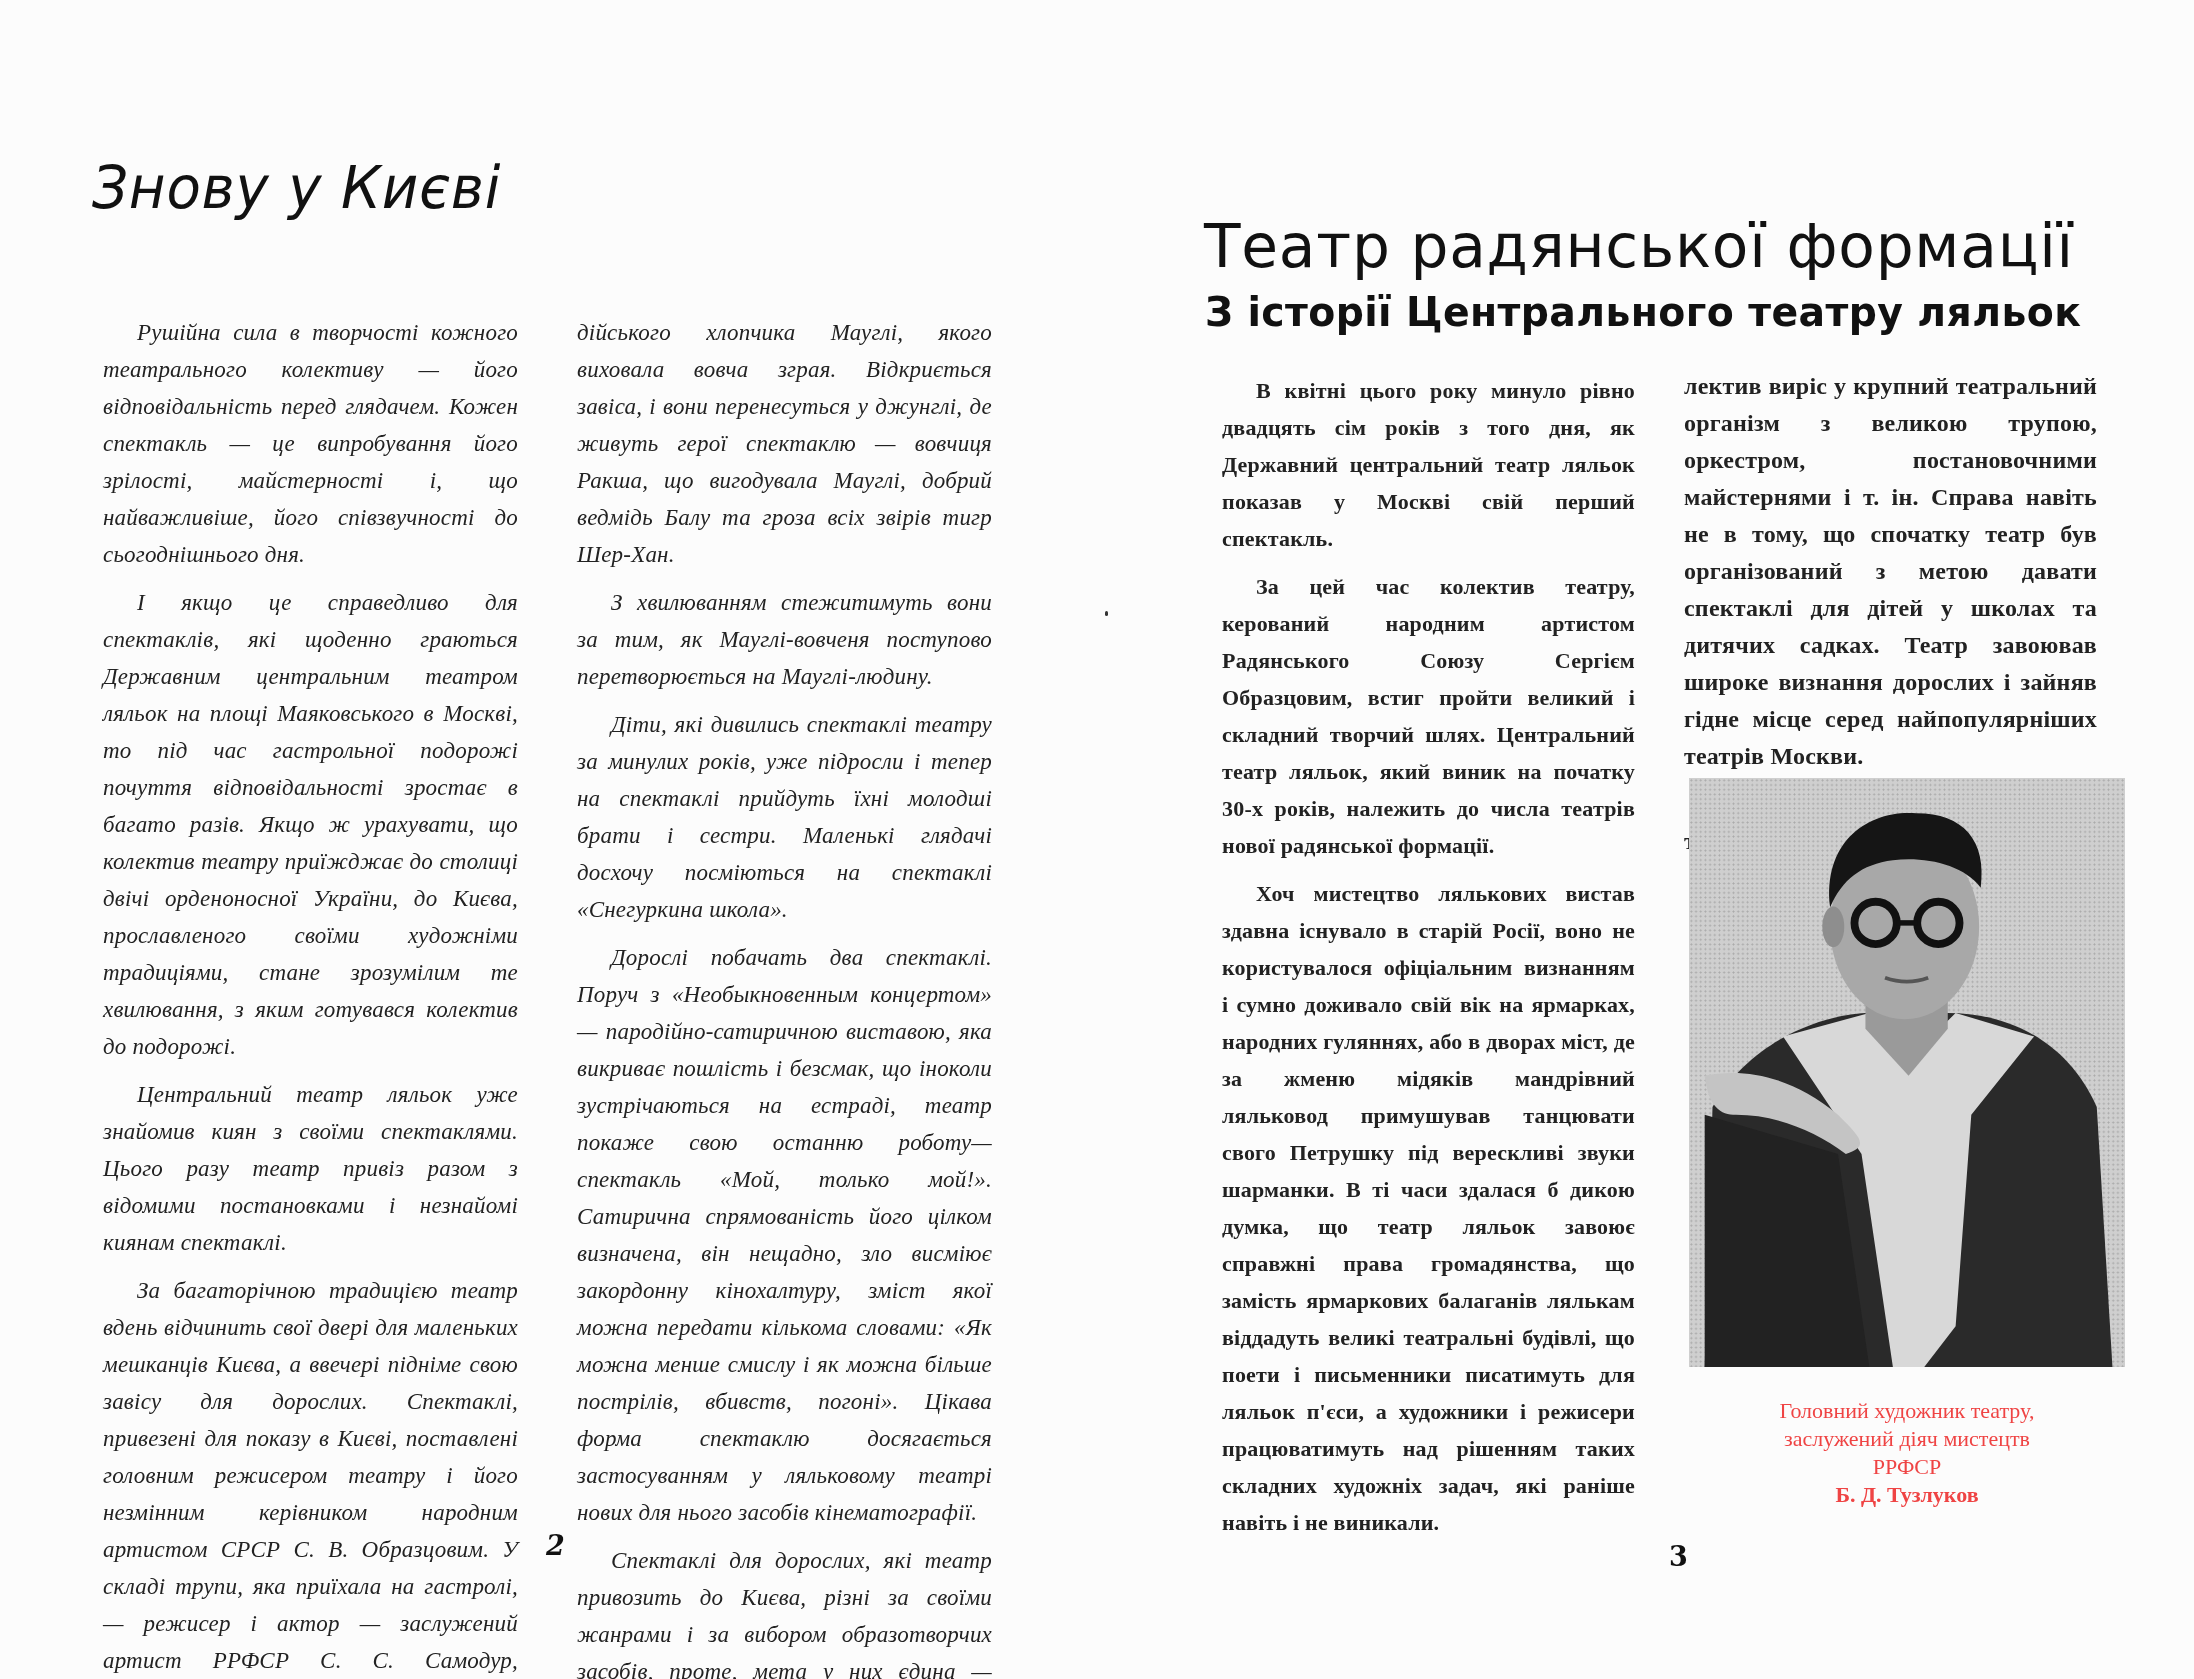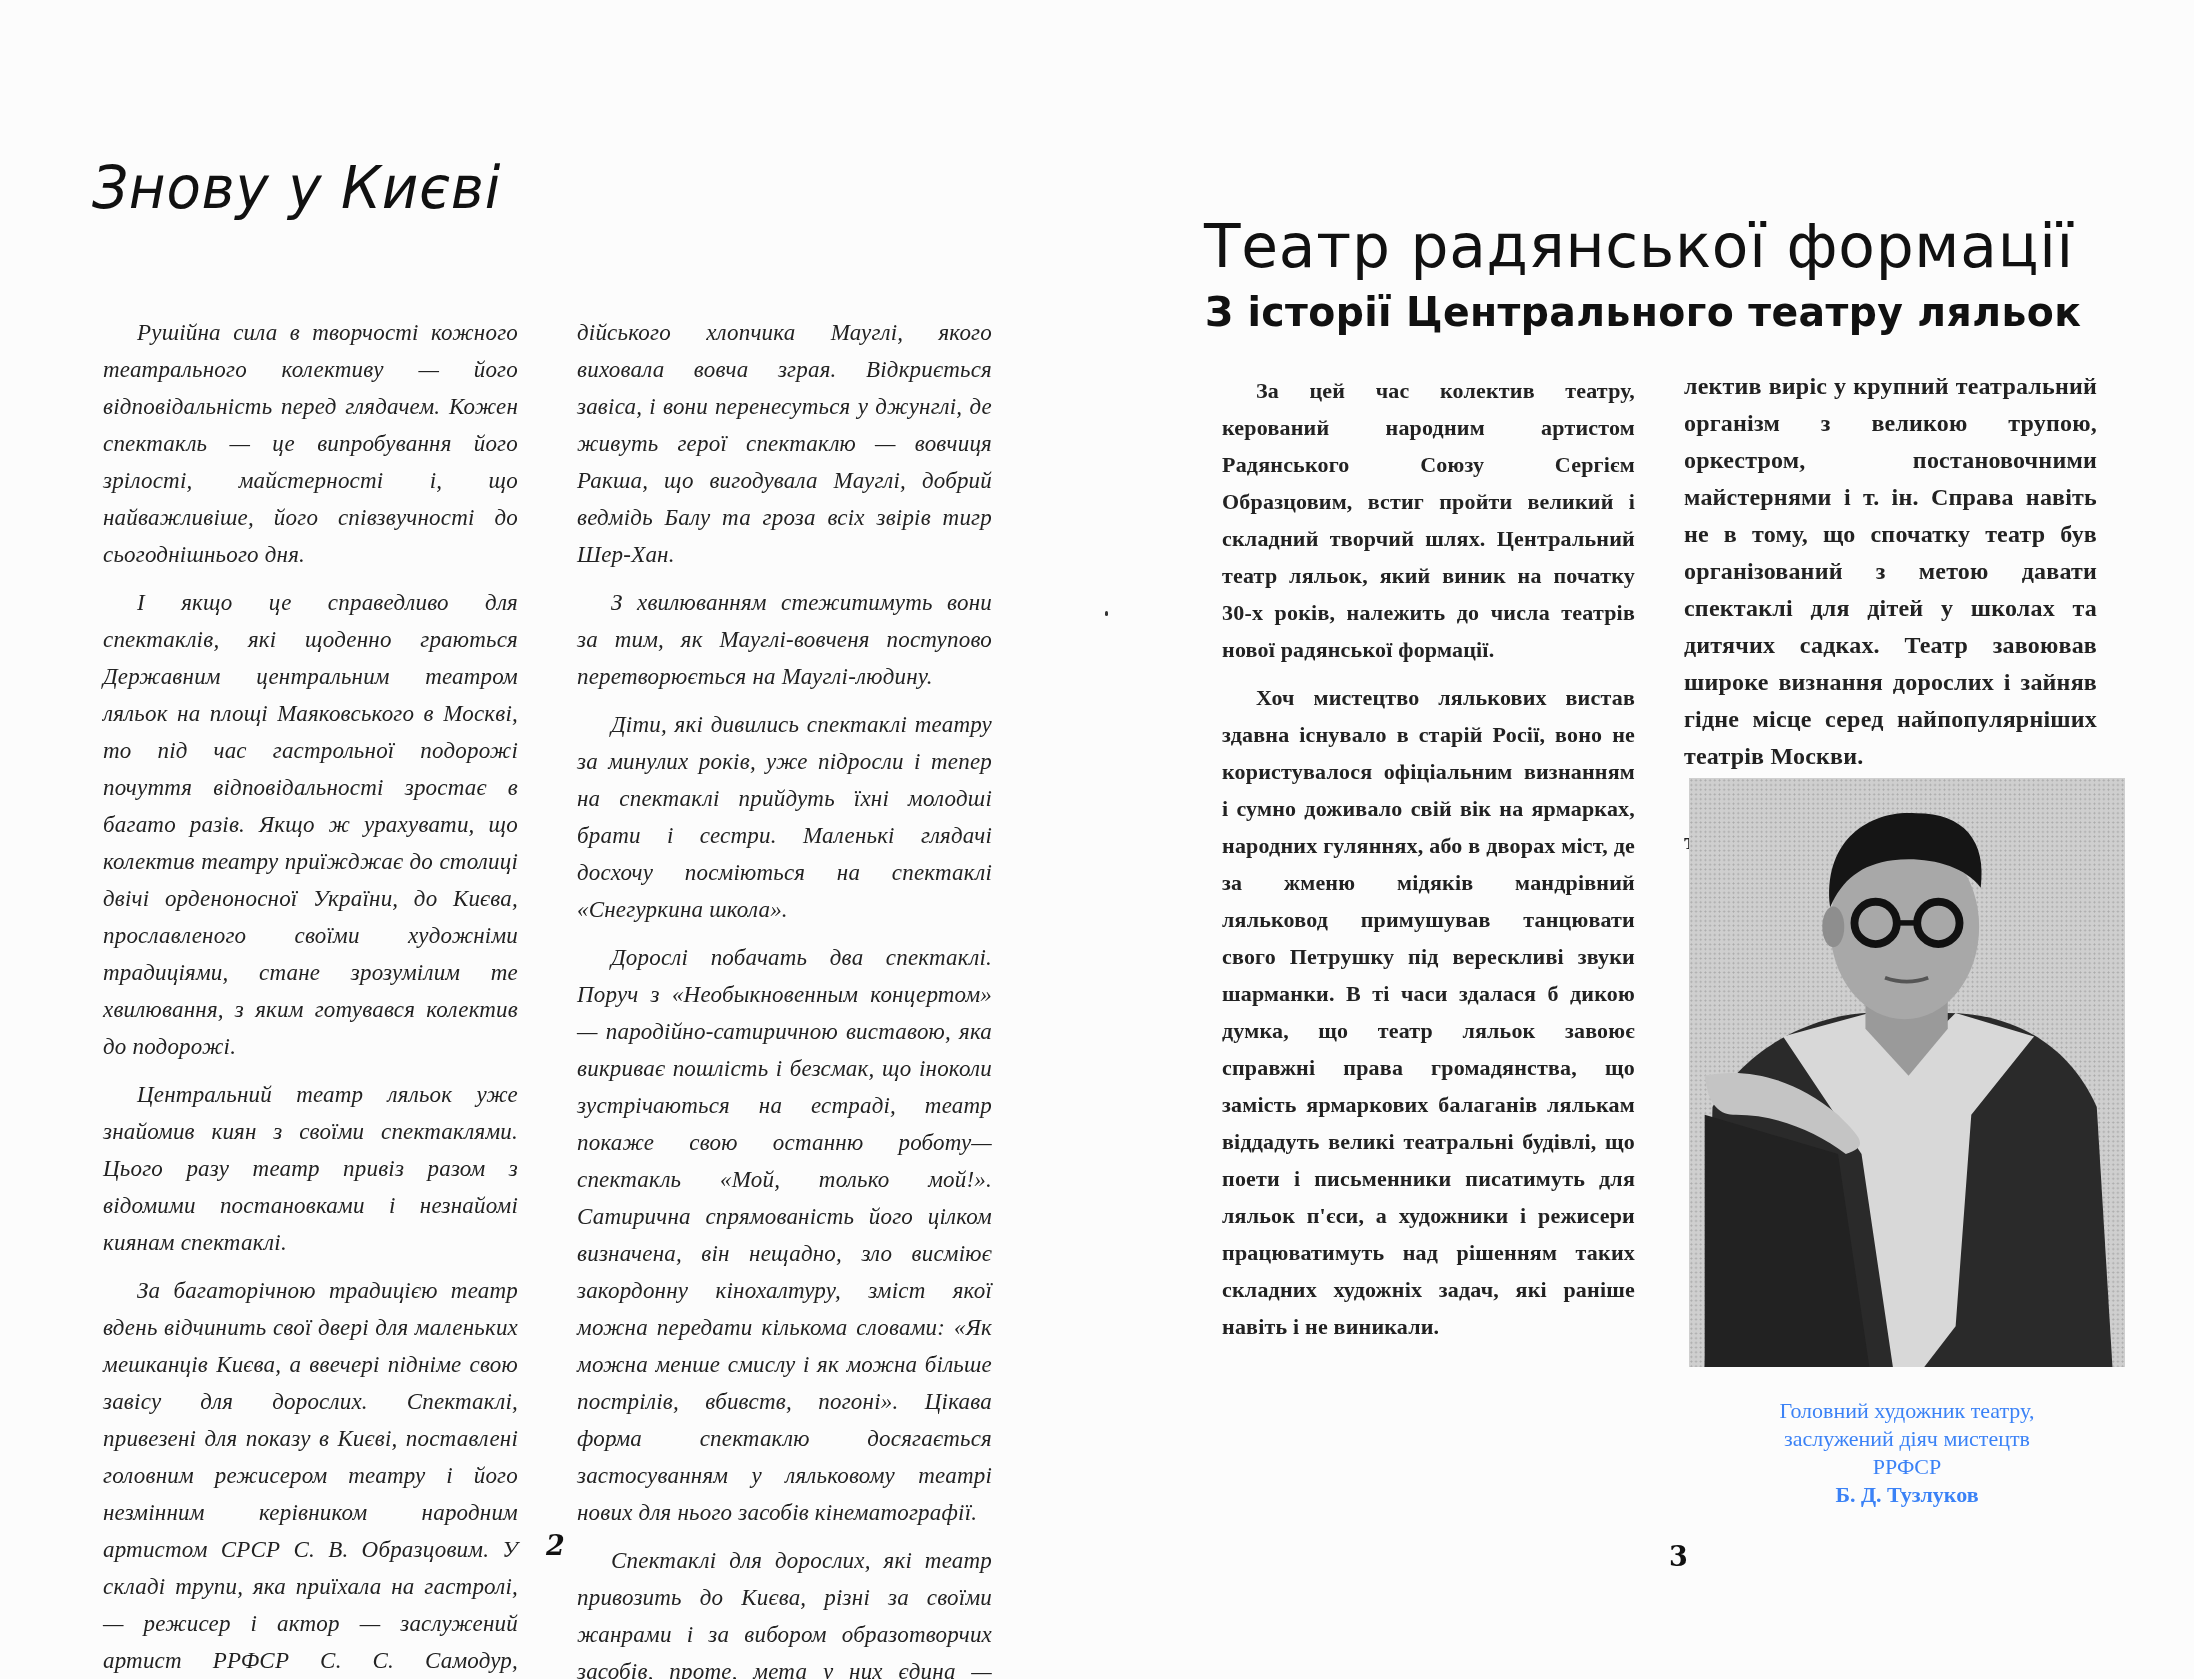--- a/index.html
+++ b/index.html
@@ -31,21 +31,21 @@
   #page-number-left { left: 546px; top: 1530px; }
   #page-number-right { left: 572px; top: 1541px; }
 
   #portrait { position: absolute; left: 592px; top: 778px; width: 436px; width: 436px; height: 589px;
               background:
                 radial-gradient(circle, rgba(0,0,0,0.18) 0.8px, transparent 1.2px) 0 0 / 4.7px 4.7px,
                 #cfcfcf; overflow: hidden; }
   #portrait svg { width: 100%; height: 100%; display: block; }
 
   #caption { position: absolute; left: 592px; top: 1397px; width: 436px; text-align: center;
-             font-family: "Liberation Serif", "DejaVu Serif", serif; font-size: 22px; line-height: 28px; color: #3b82f6; }
+             font-family: "Liberation Serif", "DejaVu Serif", serif; font-size: 22px; line-height: 28px; color: #ef4444; }
   #caption div:last-child { font-weight: bold; }
 
   .gutter-mark { position: absolute; width: 3.1px; height: 4.7px; background: #333; border-radius: 1.6px; }
 </style>
 </head>
 <body>
 
 <div class="page" id="page-left">
   <h1 class="headline" id="left-title">Знову у Києві</h1>
 
@@ -69,20 +69,21 @@
   <div class="pagenum" id="page-number-left">2</div>
 
   <span class="gutter-mark" style="left:1105px;top:611px"></span>
 </div>
 
 <div class="page" id="page-right">
   <h1 class="headline" id="right-title">Театр радянської формації</h1>
   <h2 class="headline" id="right-subtitle">З історії Центрального театру ляльок</h2>
 
   <div class="column" id="right-col1">
+    <p>В квітні цього року минуло рівно двадцять сім років з того дня, як Державний центральний театр ляльок показав у Москві свій перший спектакль.</p>
     <p>За цей час колектив театру, керований народним артистом Радянського Союзу Сергієм Образцовим, встиг пройти великий і складний творчий шлях. Центральний театр ляльок, який виник на початку 30-х років, належить до числа театрів нової радянської формації.</p>
     <p>Хоч мистецтво лялькових вистав здавна існувало в старій Росії, воно не користувалося офіціальним визнанням і сумно доживало свій вік на ярмарках, народних гуляннях, або в дворах міст, де за жменю мідяків мандрівний ляльковод примушував танцювати свого Петрушку під верескливі звуки шарманки. В ті часи здалася б дикою думка, що театр ляльок завоює справжні права громадянства, що замість ярмаркових балаганів лялькам віддадуть великі театральні будівлі, що поети і письменники писатимуть для ляльок п'єси, а художники і режисери працюватимуть над рішенням таких складних художніх задач, які раніше навіть і не виникали.</p>
   </div>
 
   <div class="column" id="right-col2">
     <p class="noindent">лектив виріс у крупний театральний організм з великою трупою, оркестром, постановочними майстернями і т. ін. Справа навіть не в тому, що спочатку театр був організований з метою давати спектаклі для дітей у школах та дитячих садках. Театр завоював широке визнання дорослих і зайняв гідне місце серед найпопулярніших театрів Москви.</p>
     <p>Все це стало можливим завдяки тому, що С. Образцов зумів</p>
   </div>
 
   <div id="portrait" title="Портрет чоловіка в окулярах">

